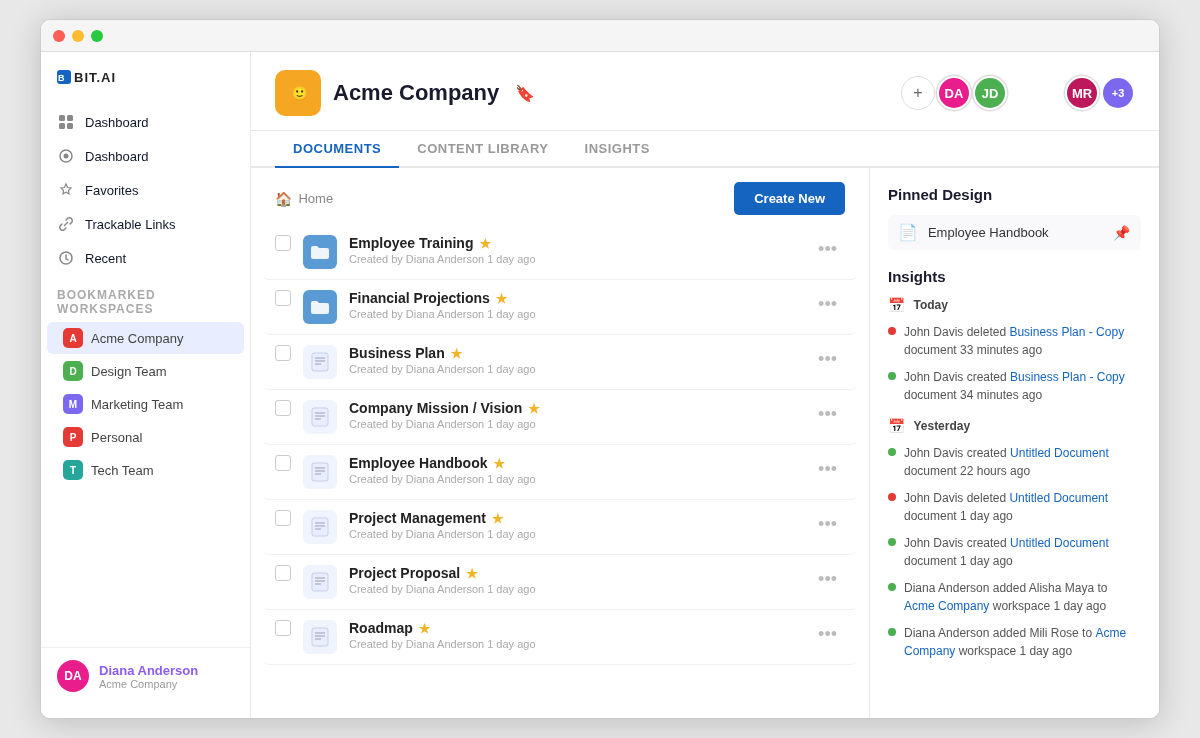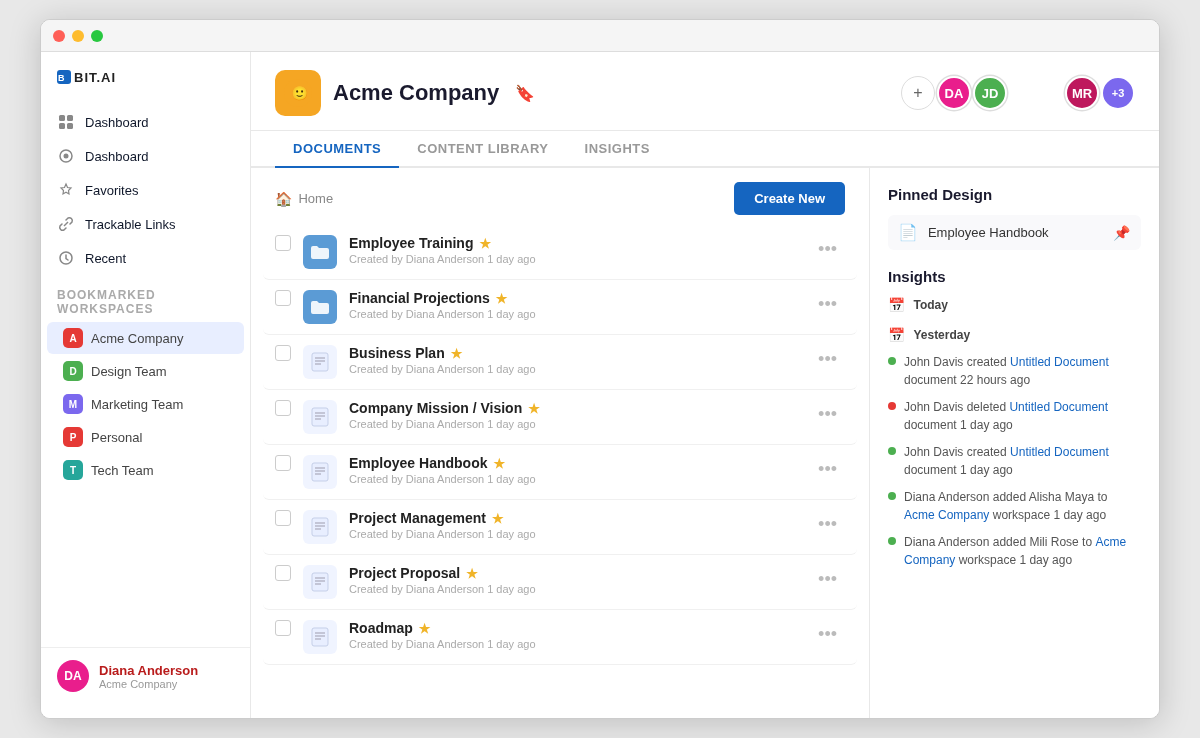--- a/index.html
+++ b/index.html
@@ -16,21 +16,21 @@
     .logo { display: flex; align-items: center; gap: 8px; padding: 0 16px 18px; }
     .sidebar-nav { display: flex; flex-direction: column; gap: 2px; }
     .sidebar-item { display: flex; align-items: center; gap: 10px; padding: 7px 16px; cursor: pointer; border-radius: 0; font-size: 13px; color: #0f172a; transition: background 0.15s; }
     .sidebar-icon { width: 18px; height: 18px; display: flex; align-items: center; justify-content: center; flex-shrink: 0; }
     .sidebar-section-label { font-size: 12px; color: #aaa; font-weight: 700; letter-spacing: 1px; padding: 14px 16px 5px; text-transform: uppercase; }
     .bookmarked-item { display: flex; align-items: center; gap: 8px; padding: 6px 16px; cursor: pointer; font-size: 13px; color: #444; border-radius: 6px; margin: 1px 6px; }
     .bookmarked-item.active { background: #e8eeff; }
     .bm-dot { width: 20px; height: 20px; border-radius: 5px; flex-shrink: 0; display: flex; align-items: center; justify-content: center; font-size: 10px; color: #fff; font-weight: 700; }
     .sidebar-footer { margin-top: auto; padding: 12px 16px; display: flex; align-items: center; gap: 10px; border-top: 1px solid #eee; }
     .avatar-circle { width: 32px; height: 32px; border-radius: 50%; background: #f0a; display: flex; align-items: center; justify-content: center; font-size: 12px; font-weight: 700; color: #fff; flex-shrink: 0; overflow: hidden; }
-    .footer-user-name { font-size: 13px; font-weight: 600; color: #b91c1c; }
+    .footer-user-name { font-size: 13px; font-weight: 600; color: #8b5cf6; }
     .footer-user-workspace { font-size: 11px; color: #999; }
     
     .content-area { flex: 1; display: flex; flex-direction: column; overflow: hidden; }
     .workspace-header { padding: 18px 24px 0; display: flex; align-items: center; justify-content: space-between; border-bottom: 1px solid #e8e8e8; }
     .workspace-title-row { display: flex; align-items: center; gap: 12px; padding-bottom: 14px; }
     .workspace-icon { width: 46px; height: 46px; border-radius: 10px; background: #f5a623; display: flex; align-items: center; justify-content: center; font-size: 20px; }
     .workspace-name { font-size: 22px; font-weight: 700; color: #1a1a2e; }
     .bookmark-icon { color: #e53935; font-size: 16px; margin-left: 4px; }
     .header-actions { display: flex; align-items: center; gap: 10px; padding-bottom: 14px; }
     .header-icon-btn { width: 34px; height: 34px; border-radius: 50%; border: 1.5px solid #ddd; background: #fff; display: flex; align-items: center; justify-content: center; cursor: pointer; font-size: 16px; color: #666; }
@@ -392,20 +392,28 @@
           </div>
 
           <div class="insights-section">
             <div class="panel-section-title">Insights</div>
 
             <div class="insights-group">
               <div class="insights-day-header">
                 <span class="insights-day-icon">📅</span>
                 <span>Today</span>
               </div>
+              <div class="insight-item">
+                <div class="insight-dot red"></div>
+                <span>John Davis deleted <a class="insight-link" href="#">Business Plan - Copy</a> document 33 minutes ago</span>
+              </div>
+              <div class="insight-item">
+                <div class="insight-dot"></div>
+                <span>John Davis created <a class="insight-link" href="#">Business Plan - Copy</a> document 34 minutes ago</span>
+              </div>
             </div>
 
             <div class="insights-group">
               <div class="insights-day-header">
                 <span class="insights-day-icon">📅</span>
                 <span>Yesterday</span>
               </div>
               <div class="insight-item">
                 <div class="insight-dot"></div>
                 <span>John Davis created <a class="insight-link" href="#">Untitled Document</a> document 22 hours ago</span>

